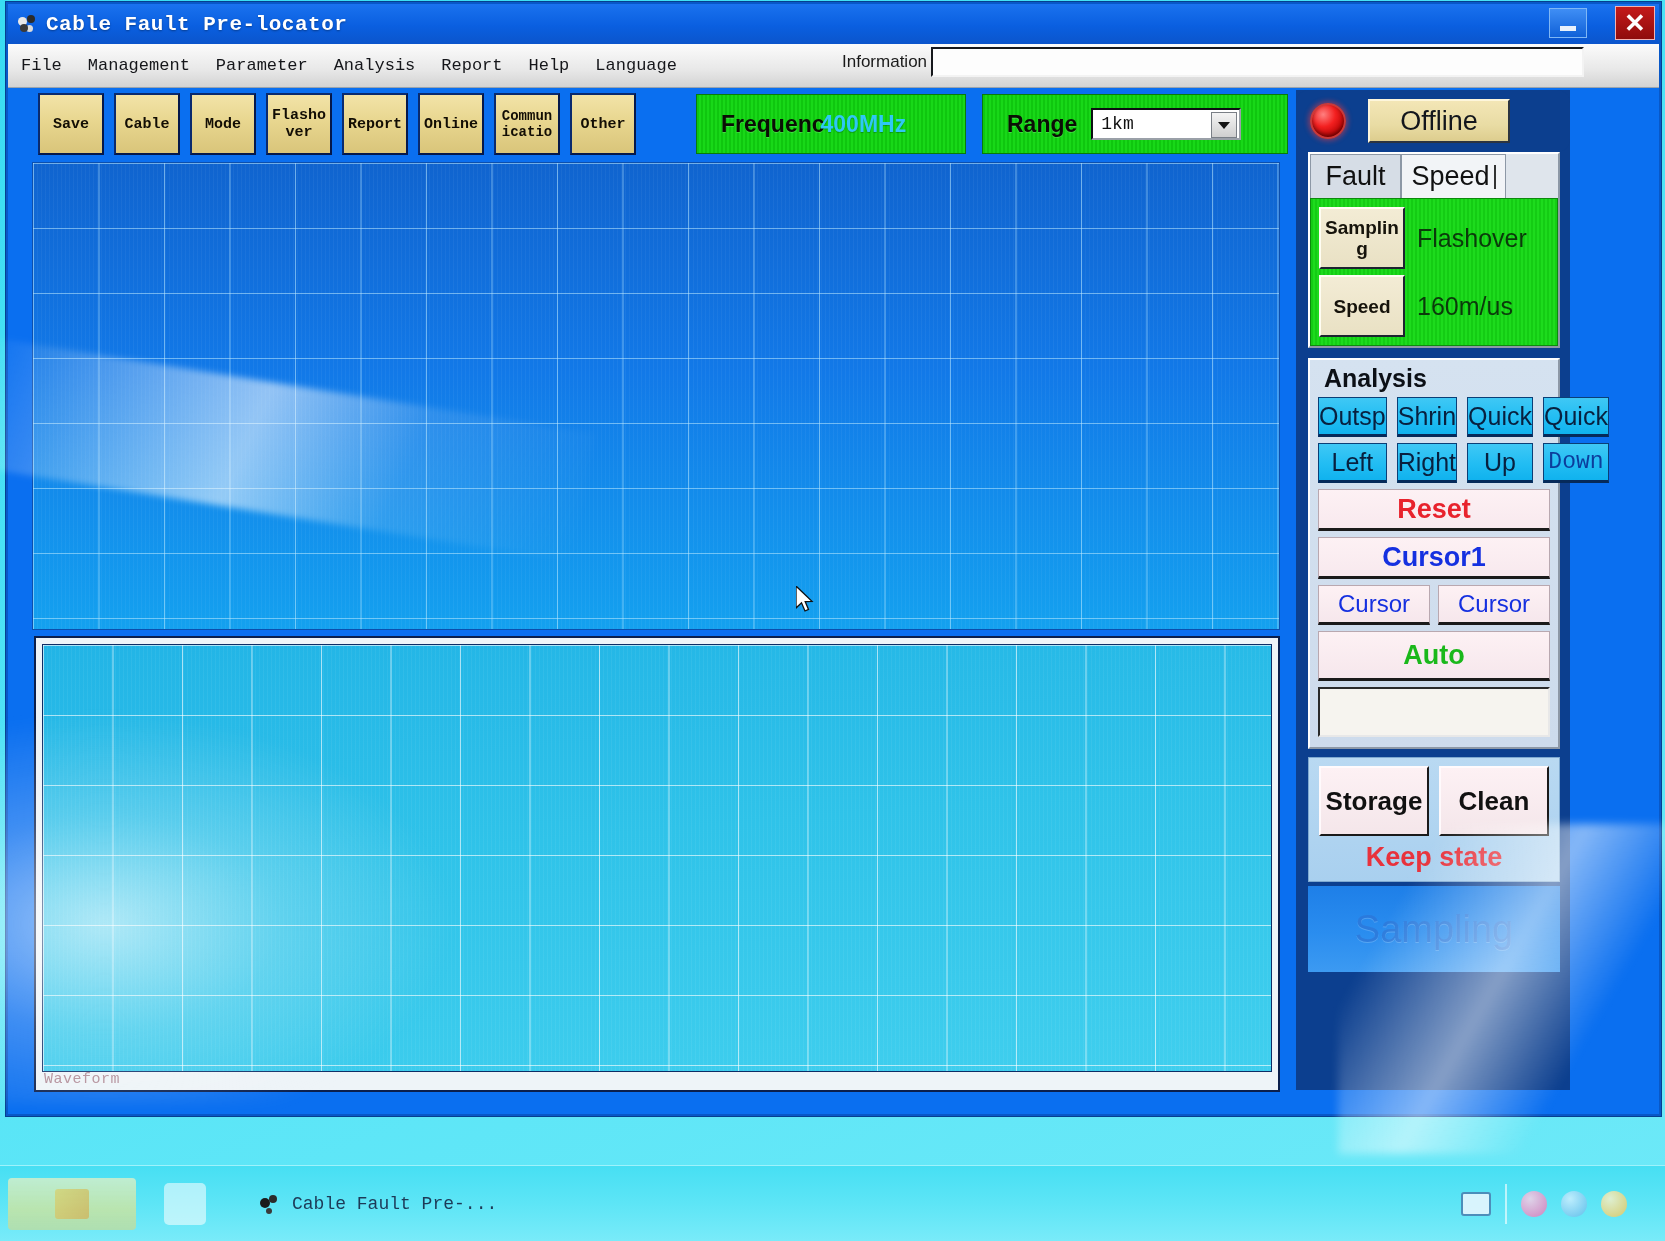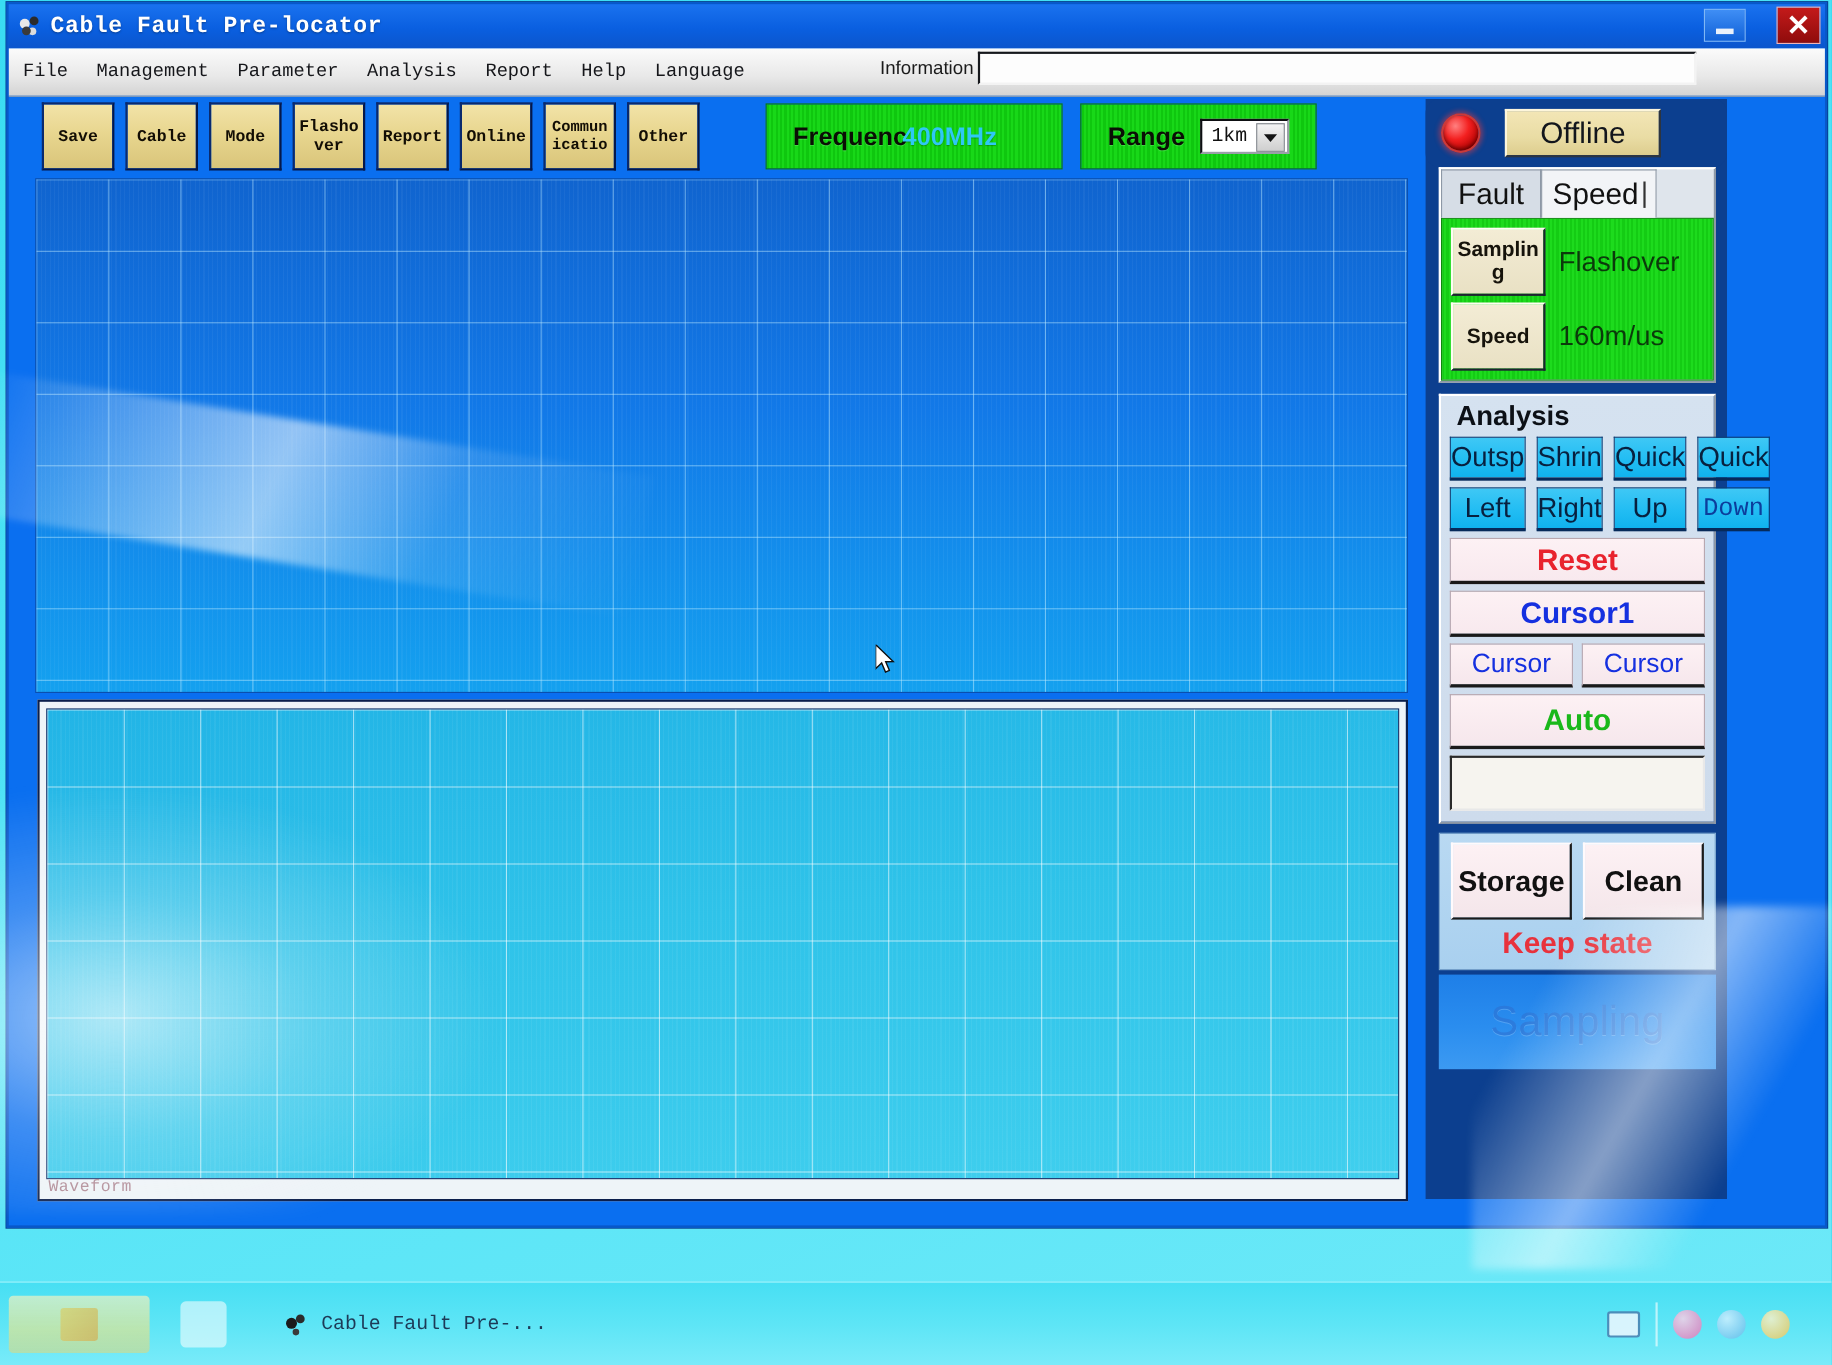--- a/index.html
+++ b/index.html
@@ -78,21 +78,21 @@
     border-bottom: 1px solid #9aa4ae;
     position: relative;
   }
   .menu-item {
     font-family: "Liberation Mono", monospace;
     font-size: 17px; color: #15161a;
     padding: 3px 13px;
     cursor: pointer; white-space: nowrap;
   }
   #info-wrap {
-    position: absolute; left: 792px; top: 0;
+    position: absolute; left: 834px; top: 0;
     height: 36px; display: flex; align-items: center;
   }
   #info-label {
     font-family: "Liberation Sans", sans-serif;
     font-size: 17px; color: #1a1a1a;
     padding-right: 2px;
   }
   #info-field {
     width: 653px; height: 30px;
     background: #fdfdfd;
@@ -129,21 +129,21 @@
 
   
   #freq-box, #range-box {
     height: 60px;
     background: repeating-linear-gradient(90deg,#0fc70f 0px,#0fc70f 2px,#18d818 2px,#18d818 4px);
     border: 1px solid #0a7a0a;
     display: flex; align-items: center;
     padding: 0 24px;
   }
   #freq-box { width: 270px; margin-left: 50px; gap: 0; overflow: hidden; }
-  #range-box { width: 215px; margin-left: 6px; gap: 14px; }
+  #range-box { width: 306px; margin-left: 6px; gap: 14px; }
   .green-label {
     font-family: "Liberation Sans", sans-serif;
     font-weight: bold; font-size: 23px; color: #0a0f05;
     white-space: nowrap;
     text-shadow: 0 1px 0 rgba(255,255,255,.18);
   }
   #freq-value {
     font-family: "Liberation Sans", sans-serif;
     font-weight: bold; font-size: 23px;
     color: #2ec8f5;

